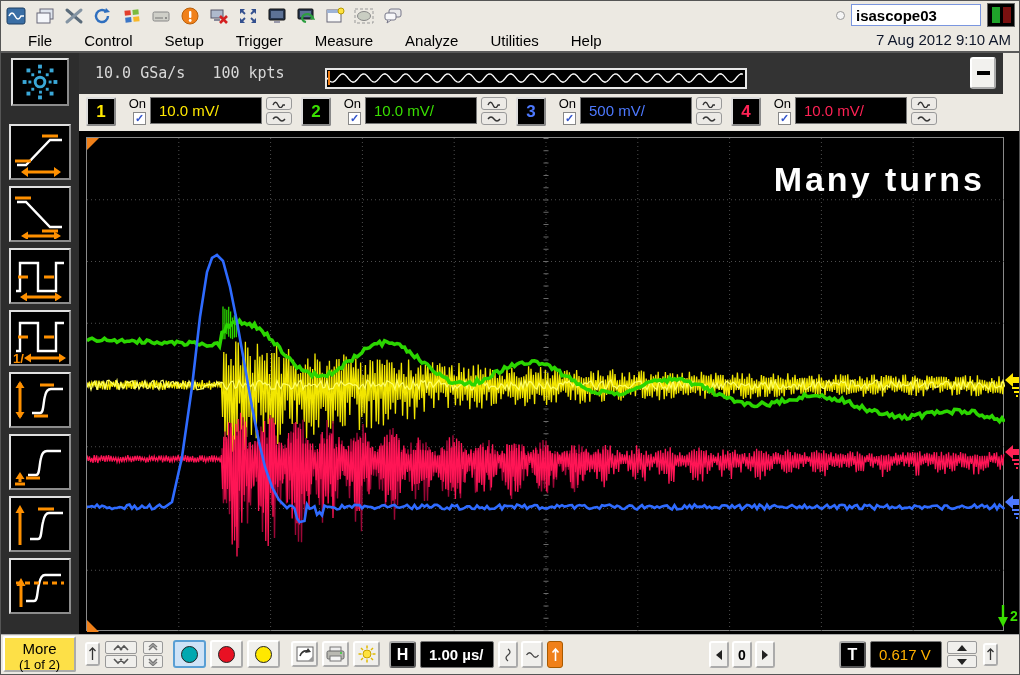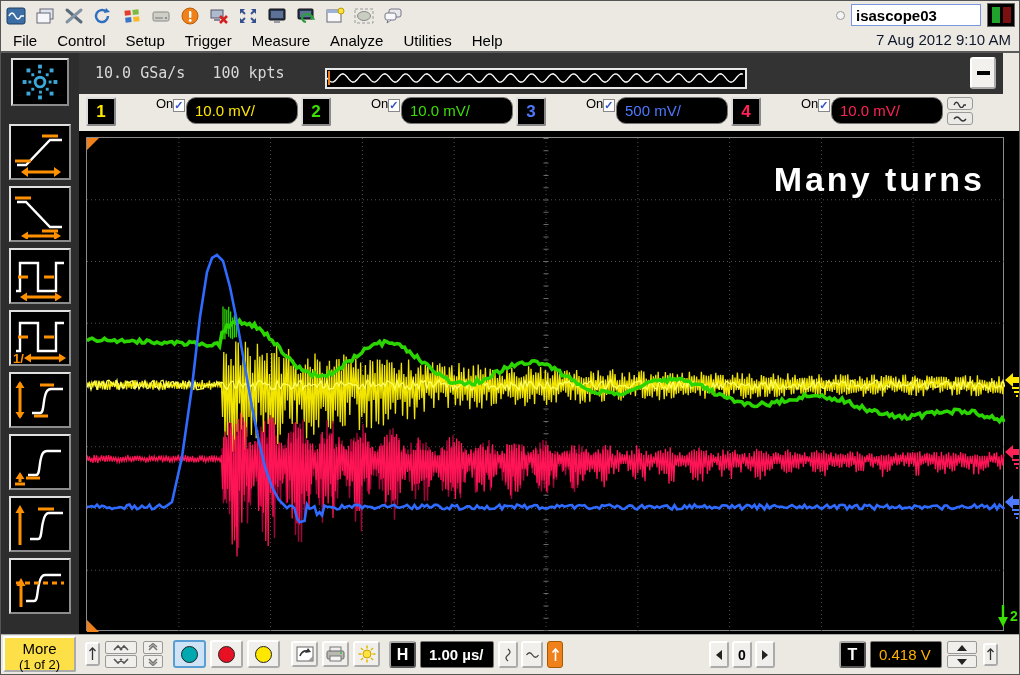--- a/index.html
+++ b/index.html
@@ -15,44 +15,44 @@
   #host-group { position:absolute; right:4px; top:2px; display:flex; align-items:center; gap:6px; }
   #host-radio { width:9px; height:9px; border:1px solid #999; border-radius:50%; background:#f5f5f5; }
   #host-input { width:130px; height:22px; background:#fff; border:1px solid #7a96df;
                 font: bold 15px "Liberation Sans", sans-serif; padding:0 4px; color:#000; }
   #conn-indicator { width:28px; height:24px; background:#000; border:1px solid #666;
                     display:flex; align-items:center; justify-content:center; gap:3px; }
   #conn-indicator .bar { width:8px; height:16px; }
 
   
   #menubar { position:absolute; left:0; top:28px; width:100%; height:22px; display:flex;
-             gap:0; align-items:center; padding-left:2px; }
+             gap:12px; align-items:center; padding-left:17px; }
   .menu-item { font-size:15px; color:#000; padding:2px 10px; cursor:default; }
   #datetime { position:absolute; right:8px; top:30px; font-size:15px; color:#0f172a; }
   #menu-sep { position:absolute; left:0; top:50px; width:100%; height:2px; background:#5a5a5a; }
 
   
   #status-row { position:absolute; left:78px; top:52px; right:16px; height:41px; background:#333; }
   #status-text { position:absolute; left:16px; top:11px; font:15px "DejaVu Sans Mono", monospace; color:#d8d8d8; }
   #acq-preview { position:absolute; left:246px; top:15px; width:422px; height:21px;
                  background:#000; border:2px solid #e8e8e8; }
   #minimize-btn { position:absolute; right:7px; top:4px; width:26px; height:32px; background:#f2f1ee;
                   border:2px outset #fff; border-radius:3px; display:flex; align-items:center; justify-content:center; }
   #minimize-btn .dash { width:13px; height:4px; background:#000; }
 
   
   #channel-row { position:absolute; left:78px; top:93px; right:0; height:37px; background:#ece9e2; }
   .ch-group { position:absolute; top:3px; display:flex; align-items:flex-start; gap:4px; }
   .ch-num { width:30px; height:29px; background:#000; border:2px outset #dcdcdc; border-radius:2px;
             font: bold 17px "Liberation Sans", sans-serif; display:flex; align-items:center; justify-content:center; }
-  .ch-oncol { display:flex; flex-direction:row; align-items:flex-start; width:26px;margin-left:36px; }
+  .ch-oncol { display:flex; flex-direction:column; align-items:flex-end; width:26px; }
   .ch-on { font-size:13px; color:#000; line-height:13px; }
   .chk { width:13px; height:13px; background:#fff; border:1px solid #888; font:bold 11px/11px "Liberation Sans",sans-serif;
          color:#3355cc; text-align:center; margin-top:2px; }
-  .ch-field { width:112px; height:27px; background:#000; border:1px solid #777; border-radius:10px;
+  .ch-field { width:112px; height:27px; background:#000; border:1px solid #777; border-radius:0;
               font-size:15px; line-height:25px; padding-left:8px; }
   .mini-col { display:flex; flex-direction:column; gap:2px; }
   .mini-btn { width:26px; height:13px; background:#eceae6; border:1px solid #999; border-radius:3px;
               display:flex; align-items:center; justify-content:center; }
   .mini-btn svg { width:16px; height:9px; }
 
   
   #sidebar { position:absolute; left:0; top:52px; width:78px; height:583px; background:#2d2d2d;
              display:flex; flex-direction:column; align-items:center; }
   .side-btn { width:62px; height:56px; background:#000; border:2px outset #e0e0e0; margin-top:6px;
@@ -628,21 +628,21 @@
         </svg>
       </div>
     <div class="bbtn" style="left:731px; top:6px; width:20px; height:27px; font-size:14px; font-weight:bold;">0</div>
     <div class="bbtn" style="left:754px; top:6px; width:20px; height:27px;">
         <svg width="8" height="10">
           <path d="M1 0 L7 5 L1 10 Z" fill="#222"></path>
         </svg>
       </div>
 
     <div class="bbtn" style="left:838px; top:6px; width:27px; height:27px; background:#000; border:2px outset #aaa; color:#fff; font-weight:bold; font-size:16px;">T</div>
-    <div class="bfield" style="left:869px; top:6px; width:72px; color:#ffb000;">0.418 V</div>
+    <div class="bfield" style="left:869px; top:6px; width:72px; color:#ffb000;">0.617 V</div>
     <div class="chev-stack" style="left:946px; top:6px;">
       <div class="bhalf" style="width:30px;height:13px;">
           <svg width="12" height="8">
             <path d="M6 1 L11 7 L1 7 Z" fill="#222"></path>
           </svg>
         </div>
       <div class="bhalf" style="width:30px;height:13px;">
           <svg width="12" height="8">
             <path d="M6 7 L11 1 L1 1 Z" fill="#222"></path>
           </svg>

